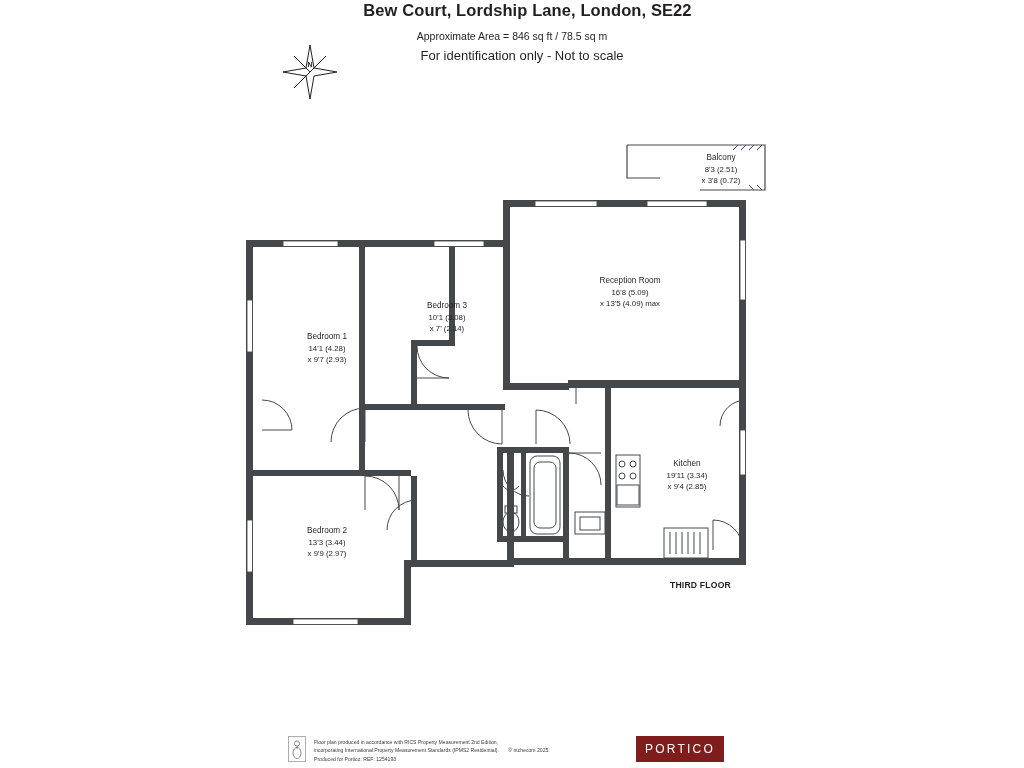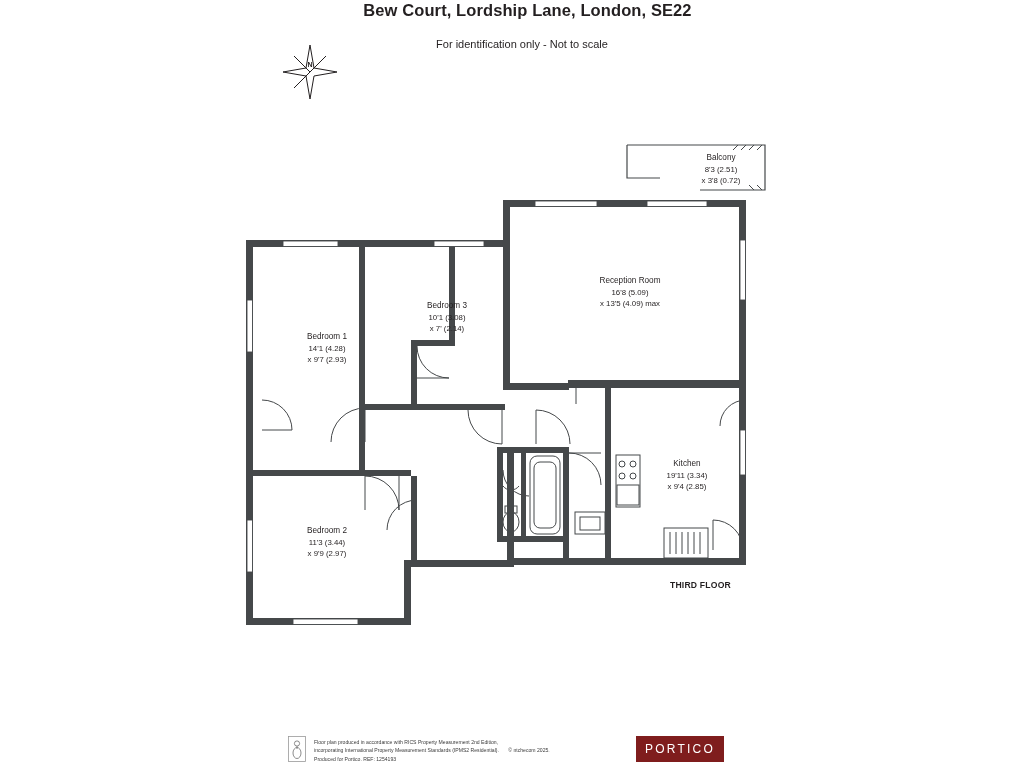--- a/index.html
+++ b/index.html
@@ -35,23 +35,23 @@
     letter-spacing: 0.1px;
     margin-top: 1px;
     padding-left: 31px;
   }
   .subtitle {
     font-size: 10.5px;
     color: #231f20;
     margin-top: 10px;
   }
   .note {
-    font-size: 11px;
-    color: #231f20;
-    margin-top: 18px;
+    font-size: 13px;
+    color: #231f20;
+    margin-top: 6px;
     padding-left: 20px;
   }
 
   
   .compass {
     position: absolute;
     left: 281px;
     top: 43px;
     width: 58px;
     height: 58px;
@@ -133,20 +133,21 @@
     justify-content: center;
   }
 </style>
 </head>
 <body>
 
 <div class="page">
 
   <div class="header">
     <div class="title">Bew Court, Lordship Lane, London, SE22</div>
+    <div class="subtitle">Approximate Area = 846 sq ft / 78.5 sq m</div>
     <div class="note">For identification only - Not to scale</div>
   </div>
 
   <div class="compass">
     <svg width="58" height="58" viewBox="0 0 58 58">
       <g fill="none" stroke="#231f20" stroke-width="1">
 
         <path d="M29 2 L33 25 L56 29 L33 33 L29 56 L25 33 L2 29 L25 25 Z"></path>
       </g>
 
@@ -319,21 +320,21 @@
   </div>
 
   <div class="room-label" style="left:272px; top:331px; width:110px;">
     <div class="name">Bedroom 1</div>
     <div class="dim">14'1 (4.28)</div>
     <div class="dim">x 9'7 (2.93)</div>
   </div>
 
   <div class="room-label" style="left:272px; top:525px; width:110px;">
     <div class="name">Bedroom 2</div>
-    <div class="dim">11'3 (3.44)</div>
+    <div class="dim">13'3 (3.44)</div>
     <div class="dim">x 9'9 (2.97)</div>
   </div>
 
   <div class="room-label" style="left:631px; top:458px; width:112px;">
     <div class="name">Kitchen</div>
     <div class="dim">19'11 (3.34)</div>
     <div class="dim">x 9'4 (2.85)</div>
   </div>
 
   <div class="floor-label" style="left:670px; top:580px;">THIRD FLOOR</div>

